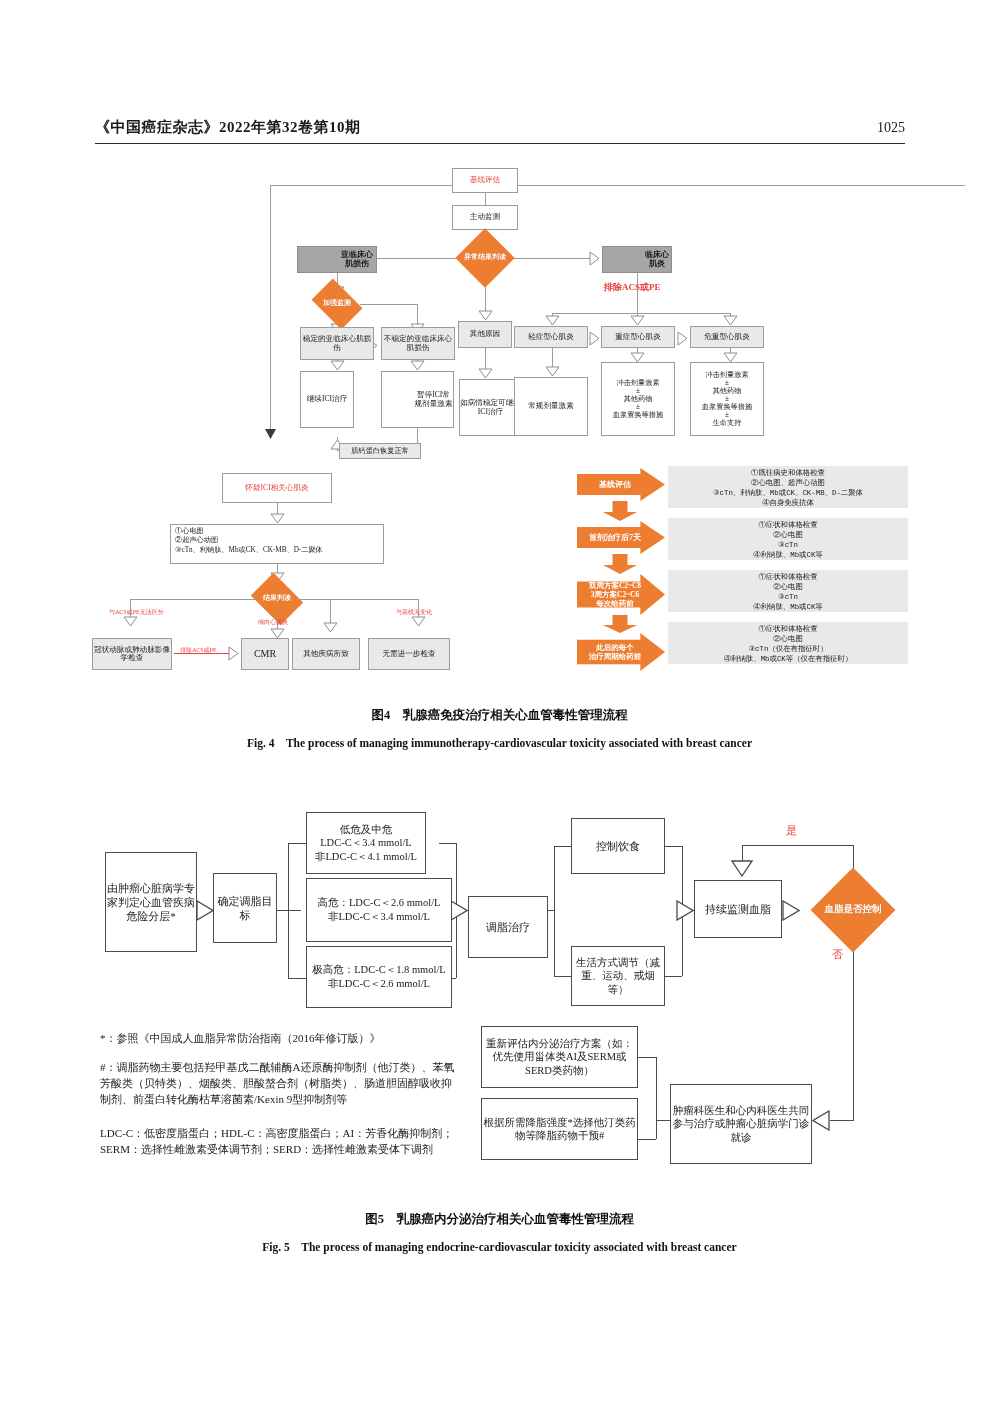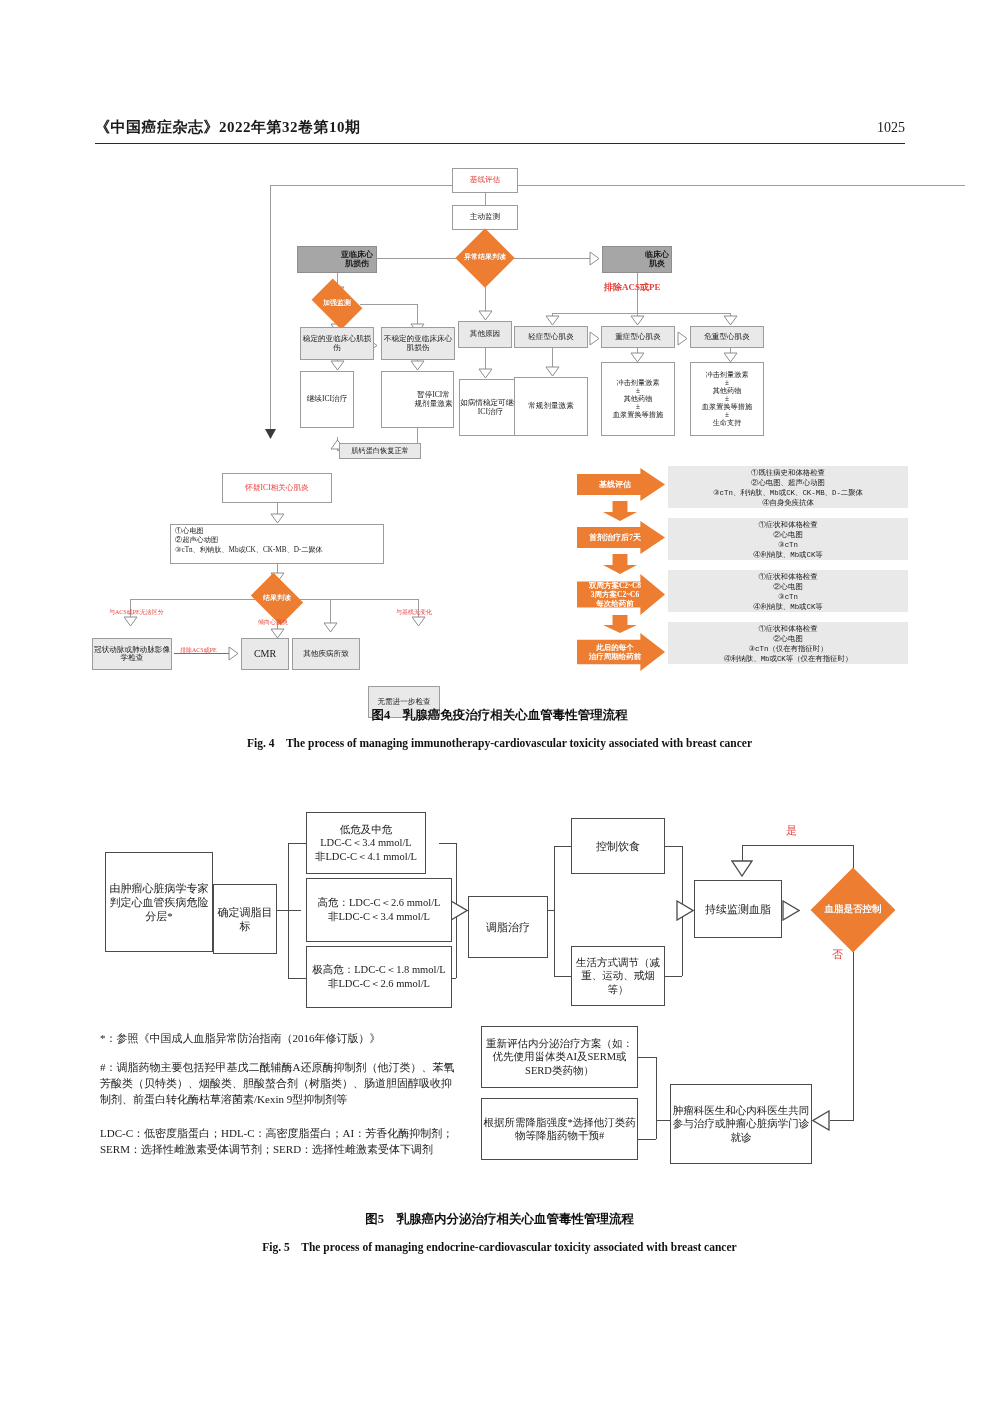--- a/index.html
+++ b/index.html
@@ -407,21 +407,21 @@
 
     <div class="node bx-gray" style="left:92px;top:638px;width:80px;height:32px;">
       <span>冠状动脉或肺动脉影像学检查</span>
     </div>
     <div class="node bx-gray" style="left:241px;top:638px;width:48px;height:32px;font-size:10px;">
       <span>CMR</span>
     </div>
     <div class="node bx-gray" style="left:292px;top:638px;width:68px;height:32px;">
       <span>其他疾病所致</span>
     </div>
-    <div class="node bx-gray" style="left:368px;top:638px;width:72px;height:32px;margin-top:48px;">
+    <div class="node bx-gray" style="left:368px;top:638px;width:82px;height:32px;">
       <span>无需进一步检查</span>
     </div>
 
     <div style="position:absolute;left:174px;top:653px;width:64px;height:1px;background:#e8413c;"></div>
     <div class="lbl" style="left:180px;top:646px;">
       <span>排除ACS或PE</span>
     </div>
     <div class="ah" style="left:228px;top:646px;">
       <svg width="11" height="15" viewBox="0 0 11 15">
           <polygon points="1,1 1,14 10,7.5" fill="#fff" stroke="#8d8d8d" stroke-width="1"></polygon>
@@ -541,24 +541,24 @@
       <svg width="22" height="17" viewBox="0 0 22 17">
           <polygon points="1,1 21,1 11,16" fill="#fff" stroke="#4b4b4b" stroke-width="1.3"></polygon>
         </svg>
     </div>
     <div class="ah" style="left:812px;top:1110px;">
       <svg width="18" height="21" viewBox="0 0 18 21">
           <polygon points="17,1 17,20 1,10.5" fill="#fff" stroke="#4b4b4b" stroke-width="1.3"></polygon>
         </svg>
     </div>
 
-    <div class="node bx-blk" style="left:105px;top:852px;width:108px;height:100px;">
+    <div class="node bx-blk" style="left:105px;top:852px;width:92px;height:100px;">
       <span style="line-height:1.3">由肿瘤心脏病学专家判定心血管疾病危险分层*</span>
     </div>
-    <div class="node bx-blk" style="left:213px;top:873px;width:64px;height:70px;margin-top:11px;">
+    <div class="node bx-blk" style="left:213px;top:873px;width:64px;height:70px;">
       <span style="line-height:1.3">确定调脂目标</span>
     </div>
 
     <div class="node bx-blk" style="left:306px;top:812px;width:120px;height:62px;">
       <span style="white-space:pre-line;line-height:1.3;font-size:10.5px;">低危及中危
 LDC-C＜3.4 mmol/L
 非LDC-C＜4.1 mmol/L</span>
     </div>
     <div class="node bx-blk" style="left:306px;top:878px;width:146px;height:64px;">
       <span style="white-space:pre-line;line-height:1.3;font-size:10.5px;">高危：LDC-C＜2.6 mmol/L

